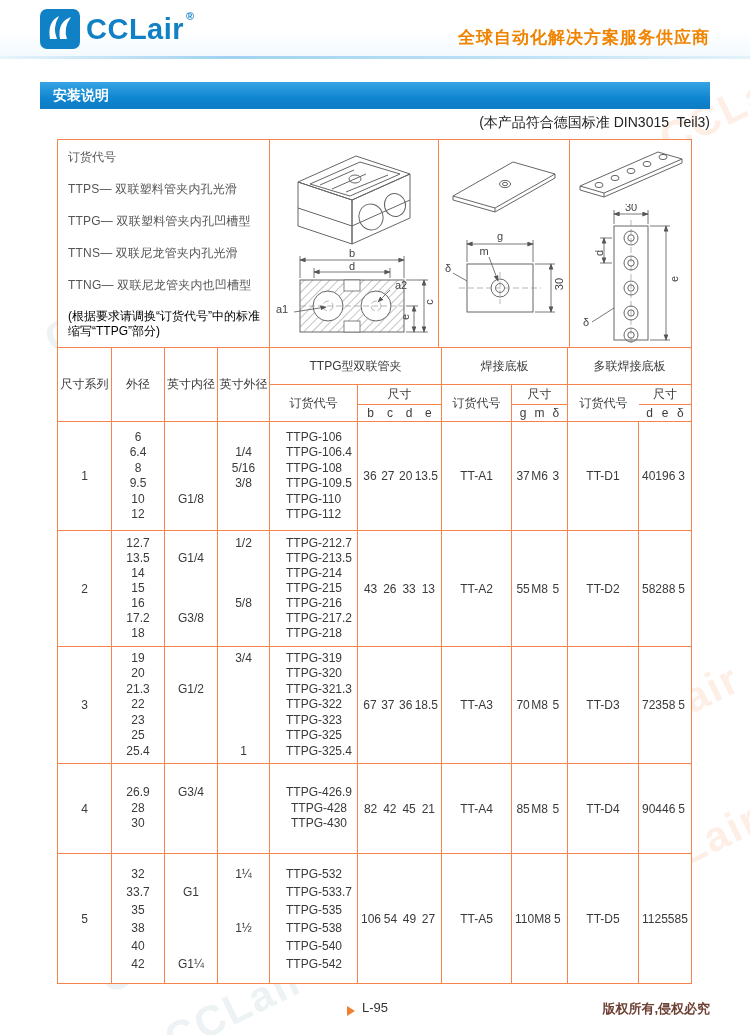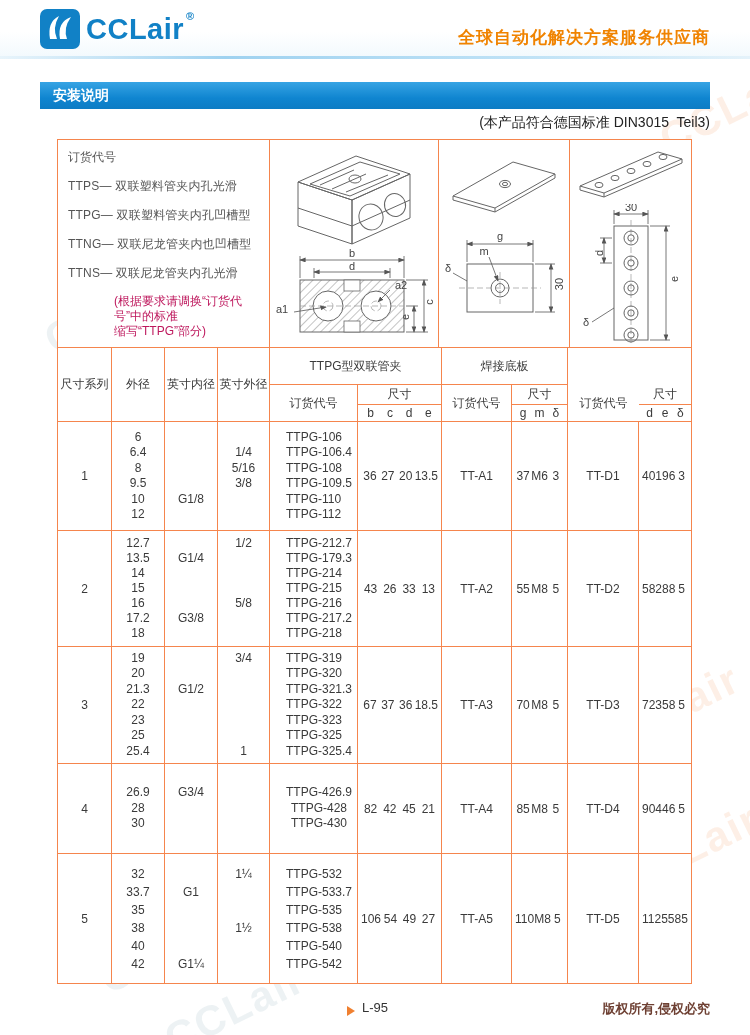--- a/index.html
+++ b/index.html
@@ -27,21 +27,21 @@
 
   
   .topbox { position:absolute; left:57px; top:139px; width:635px; height:209px;
             border:1px solid #f5854d; display:flex; background:#fff; }
   .panel { height:100%; }
   .p1 { width:212px; border-right:1px solid #f5854d; padding:9px 8px 8px 10px;
         display:flex; flex-direction:column; justify-content:space-between;
         font-size:12px; color:#555; }
   .p1 .ttl { color:#555; }
   .oc-item { color:#555; letter-spacing:.2px; }
-  .p1 .note { white-space:pre-line; line-height:15px; color:#be185d;margin-left:46px; }
+  .p1 .note { white-space:pre-line; line-height:15px; color:#000000; }
   .p2 { width:169px; border-right:1px solid #f5854d; }
   .p3 { width:131px; border-right:1px solid #f5854d; }
   .p4 { width:121px; }
   .panel svg { display:block; }
   svg text { font-family:"Liberation Sans",sans-serif; font-size:11px; fill:#444; }
   .thin { stroke:#666; stroke-width:1; fill:none; }
   .diml { stroke:#555; stroke-width:.8; fill:none; }
   .ctr  { stroke:#999; stroke-width:.7; stroke-dasharray:6 3; fill:none; }
 
   
@@ -117,22 +117,22 @@
     <span>安装说明</span>
   </div>
 
   <div class="din-note">(本产品符合德国标准 DIN3015  Teil3)</div>
 
   <div class="topbox">
     <div class="panel p1">
       <div class="ttl">订货代号</div>
       <div class="oc-item">TTPS— 双联塑料管夹内孔光滑</div>
       <div class="oc-item">TTPG— 双联塑料管夹内孔凹槽型</div>
+      <div class="oc-item">TTNS— 双联尼龙管夹内孔光滑</div>
       <div class="oc-item">TTNG— 双联尼龙管夹内也凹槽型</div>
-      <div class="oc-item">TTNS— 双联尼龙管夹内孔光滑</div>
       <div class="note">(根据要求请调换“订货代号”中的标准
 缩写“TTPG”部分)</div>
     </div>
 
     <div class="panel p2">
       <svg width="168" height="106" viewBox="0 0 168 106">
         <defs>
           <pattern id="hatch" width="6" height="6" patternUnits="userSpaceOnUse" patternTransform="rotate(45)">
             <line x1="0" y1="0" x2="0" y2="6" stroke="#8a8a8a" stroke-width="1"></line>
           </pattern>
@@ -244,20 +244,21 @@
 
   <div class="ttable">
 
     <div class="grid thead">
       <div class="c" style="grid-column:1;grid-row:1/4">尺寸系列</div>
       <div class="c" style="grid-column:2;grid-row:1/4">外径</div>
       <div class="c" style="grid-column:3;grid-row:1/4">英寸内径</div>
       <div class="c" style="grid-column:4;grid-row:1/4">英寸外径</div>
       <div class="c" style="grid-column:7/9;grid-row:1">焊接底板</div>
       <div class="c" style="grid-column:5/7;grid-row:1">TTPG型双联管夹</div>
+      <div class="c nr" style="grid-column:9/11;grid-row:1">多联焊接底板</div>
       <div class="c" style="grid-column:5;grid-row:2/4">订货代号</div>
       <div class="c" style="grid-column:6;grid-row:2">尺寸</div>
       <div class="c dims" style="grid-column:6;grid-row:3">
         <span>b</span>
         <span>c</span>
         <span>d</span>
         <span>e</span>
       </div>
       <div class="c" style="grid-column:7;grid-row:2/4">订货代号</div>
       <div class="c" style="grid-column:8;grid-row:2">尺寸</div>
@@ -338,21 +339,21 @@
 G3/8
 &nbsp;</div>
       <div class="c pre">1/2
 &nbsp;
 &nbsp;
 &nbsp;
 5/8
 &nbsp;
 &nbsp;</div>
       <div class="c pre codes">TTPG-212.7
-TTPG-179.3
+TTPG-213.5
 TTPG-214
 TTPG-215
 TTPG-216
 TTPG-217.2
 TTPG-218</div>
       <div class="c dims">
         <span>43</span>
         <span>26</span>
         <span>33</span>
         <span>13</span>

